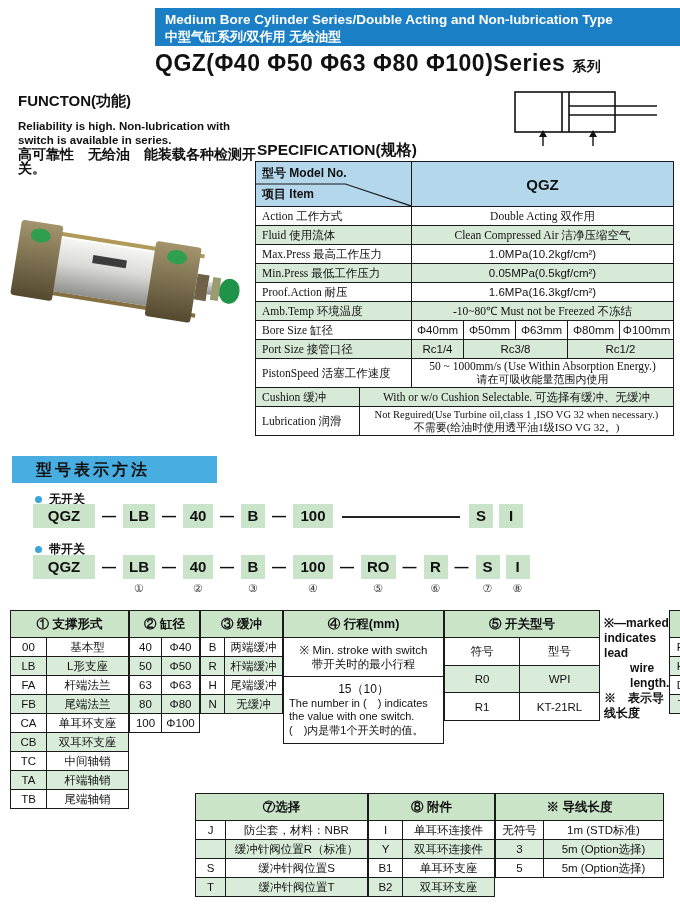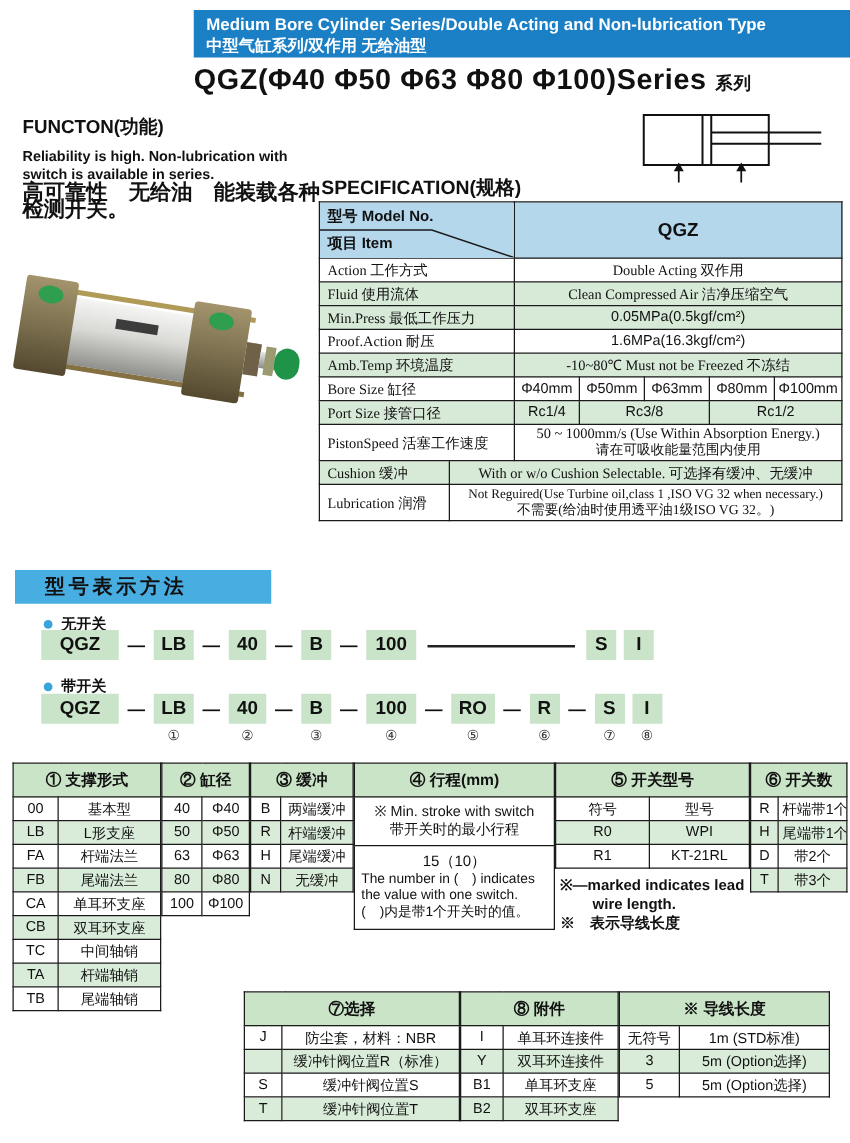--- a/index.html
+++ b/index.html
@@ -14,21 +14,21 @@
   .banner .cn { display:block; font-size:13px;  line-height:17px; }
 
   .title { position:absolute; left:155px; top:50px; font-size:23px; font-weight:bold;
            letter-spacing:0.5px; white-space:nowrap; }
   .title .cn { font-size:14px; }
 
   
   .functon { position:absolute; left:18px; top:92px; width:240px; }
   .functon h2 { margin:0 0 8px 0; font-size:15px; font-weight:bold; }
   .functon .line { font-size:11.5px; font-weight:bold; line-height:14px; }
-  .functon .line.cn { font-size:17px; }
+  .functon .line.cn { font-size:14px; }
 
   
   .photo { position:absolute; left:4px; top:208px; }
   .schematic { position:absolute; left:505px; top:84px; }
 
   
   .spec-heading { position:absolute; left:257px; top:140px; font-size:15.5px; font-weight:bold; }
   table.spec { position:absolute; left:255px; top:161px; width:418px; border-collapse:collapse;
                table-layout:fixed; font-family:"Liberation Serif",serif; font-size:11.5px; }
   table.spec td { border:1px solid #1a1a1a; text-align:center; padding:1px 2px; height:16px; }
@@ -69,21 +69,21 @@
   table.ct th { background:#c9e4c7; border:1px solid #1a1a1a; font-size:12.5px; font-weight:bold;
                 height:26px; padding:0 2px; }
   table.ct td { border:1px solid #1a1a1a; text-align:center; height:18px; padding:0 3px;
                 overflow:hidden; white-space:nowrap; }
   table.ct tbody tr:nth-of-type(even) td { background:#d9ecd9; }
   table.ct td.plain { background:#fff !important; }
   .stroke-note { height:38px !important; line-height:14px; font-size:11.5px; }
   .stroke-desc { background:#d7e9d7; height:62px !important; font-size:11px; line-height:13.5px;
                  text-align:left !important; padding:2px 5px !important; white-space:normal !important; }
   .stroke-desc .big { display:block; text-align:center; font-size:12px; }
-  .ct5wrap { display:flex; flex-direction:column; }
+  .ct5wrap { display:flex; }
   .ct5note { font-size:12px; line-height:15px; padding:6px 0 0 4px; font-weight:bold; }
   .ct5note .ind { padding-left:26px; }
 </style>
 </head>
 <body>
 
 <div class="page">
 
   <div class="banner">
     <span class="en">Medium Bore Cylinder Series/Double Acting and Non-lubrication Type</span>
@@ -174,20 +174,24 @@
       <td colspan="5" class="model-val">QGZ</td>
     </tr>
     <tr>
           <td colspan="2" class="lbl">Action 工作方式</td>
         <td colspan="5">Double Acting  双作用</td>
         </tr>
     <tr class="g">
           <td colspan="2" class="lbl">Fluid 使用流体</td>
         <td colspan="5">Clean Compressed Air  洁净压缩空气</td>
         </tr>
+    <tr>
+          <td colspan="2" class="lbl">Max.Press 最高工作压力</td>
+        <td colspan="5" class="sans">1.0MPa(10.2kgf/cm²)</td>
+        </tr>
     <tr class="g">
           <td colspan="2" class="lbl">Min.Press 最低工作压力</td>
         <td colspan="5" class="sans">0.05MPa(0.5kgf/cm²)</td>
         </tr>
     <tr>
           <td colspan="2" class="lbl">Proof.Action 耐压</td>
         <td colspan="5" class="sans">1.6MPa(16.3kgf/cm²)</td>
         </tr>
     <tr class="g">
           <td colspan="2" class="lbl">Amb.Temp 环境温度</td>

